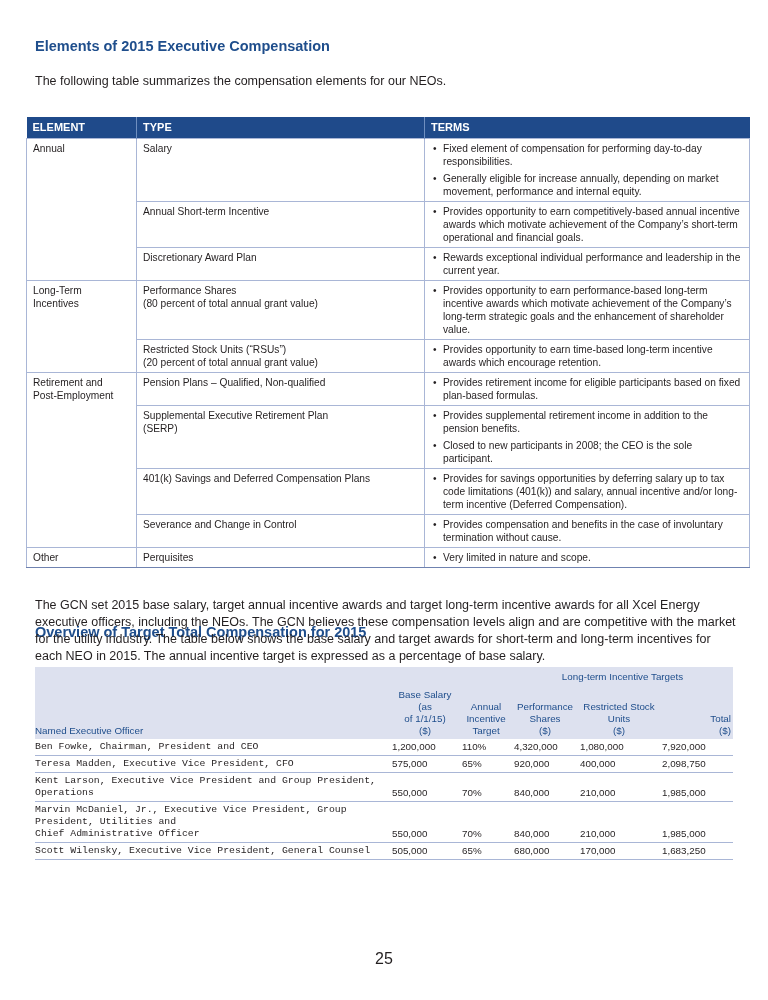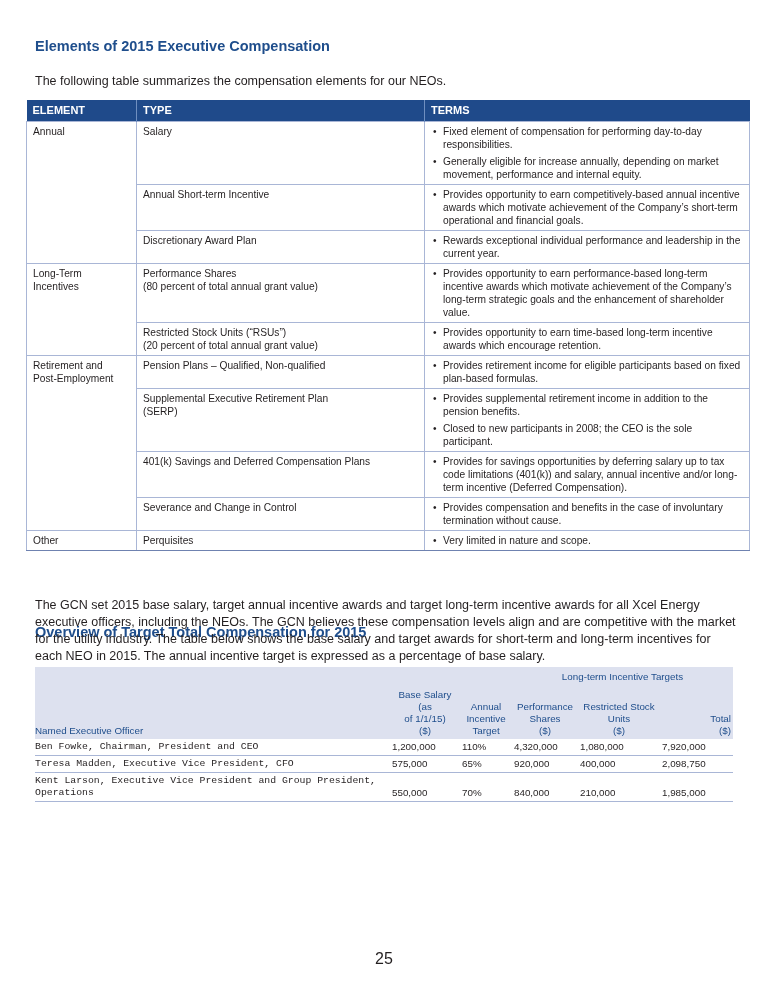--- a/index.html
+++ b/index.html
@@ -1,19 +1,19 @@
 <!DOCTYPE html>
 <html><head>
 <meta charset="utf-8">
 <style>
   html, body { margin:0; padding:0; background:#ffffff; }
   body { width:768px; height:1000px; position:relative; font-family:"Liberation Sans", sans-serif; color:#231f20; overflow:hidden; }
   .h2 { position:absolute; left:35px; font-size:14.5px; font-weight:bold; color:#1f4e8c; margin:0; }
   .intro { position:absolute; left:35px; font-size:12.5px; color:#231f20; margin:0; line-height:17px; }
-  #t1 { position:absolute; left:26px; top:100px; width:724px; border-collapse:collapse; font-size:10.2px; line-height:13px; }
+  #t1 { position:absolute; left:26px; top:117px; width:724px; border-collapse:collapse; font-size:10.2px; line-height:13px; }
   #t1 th { background:#1f4a8a; color:#ffffff; text-align:left; font-weight:bold; font-size:11px; padding:3px 8px 3px 6px; height:15px; border-left:1px solid #6f8fc0; }
   #t1 th:first-child { border-left:none; }
   #t1 td { vertical-align:top; padding:3px 8px 3px 6px; border:1px solid #a9b6d6; color:#231f20; }
   #t1 td.terms { padding-left:8px; }
   #t1 tr:last-child td { border-bottom:1.5px solid #6f82b0; }
   .bul { position:relative; padding-left:10px; margin-bottom:4px; }
   .bul:last-child { margin-bottom:0; }
   .bul::before { content:"•"; position:absolute; left:0; top:0; }
   #t2 { position:absolute; left:35px; top:667px; width:698px; border-collapse:collapse; font-size:9.8px; line-height:12px; }
   #t2 thead th { background:#dde1ef; color:#1f4e8c; font-weight:normal; vertical-align:bottom; padding:2px 2px; text-align:center; }
@@ -205,16 +205,37 @@
       <tr>
         <td class="name">
           <div>Kent Larson, Executive Vice President and Group President, Operations</div>
         </td>
         <td class="num">550,000</td>
         <td class="num">70%</td>
         <td class="num">840,000</td>
         <td class="num">210,000</td>
         <td class="num">1,985,000</td>
       </tr>
+      <tr>
+        <td class="name">
+          <div>Marvin McDaniel, Jr., Executive Vice President, Group President, Utilities and</div>
+          <div>Chief Administrative Officer</div>
+        </td>
+        <td class="num">550,000</td>
+        <td class="num">70%</td>
+        <td class="num">840,000</td>
+        <td class="num">210,000</td>
+        <td class="num">1,985,000</td>
+      </tr>
+      <tr>
+        <td class="name">
+          <div>Scott Wilensky, Executive Vice President, General Counsel</div>
+        </td>
+        <td class="num">505,000</td>
+        <td class="num">65%</td>
+        <td class="num">680,000</td>
+        <td class="num">170,000</td>
+        <td class="num">1,683,250</td>
+      </tr>
     </tbody>
 </table>
 
 <div class="pagenum">25</div>
 
 </body></html>

